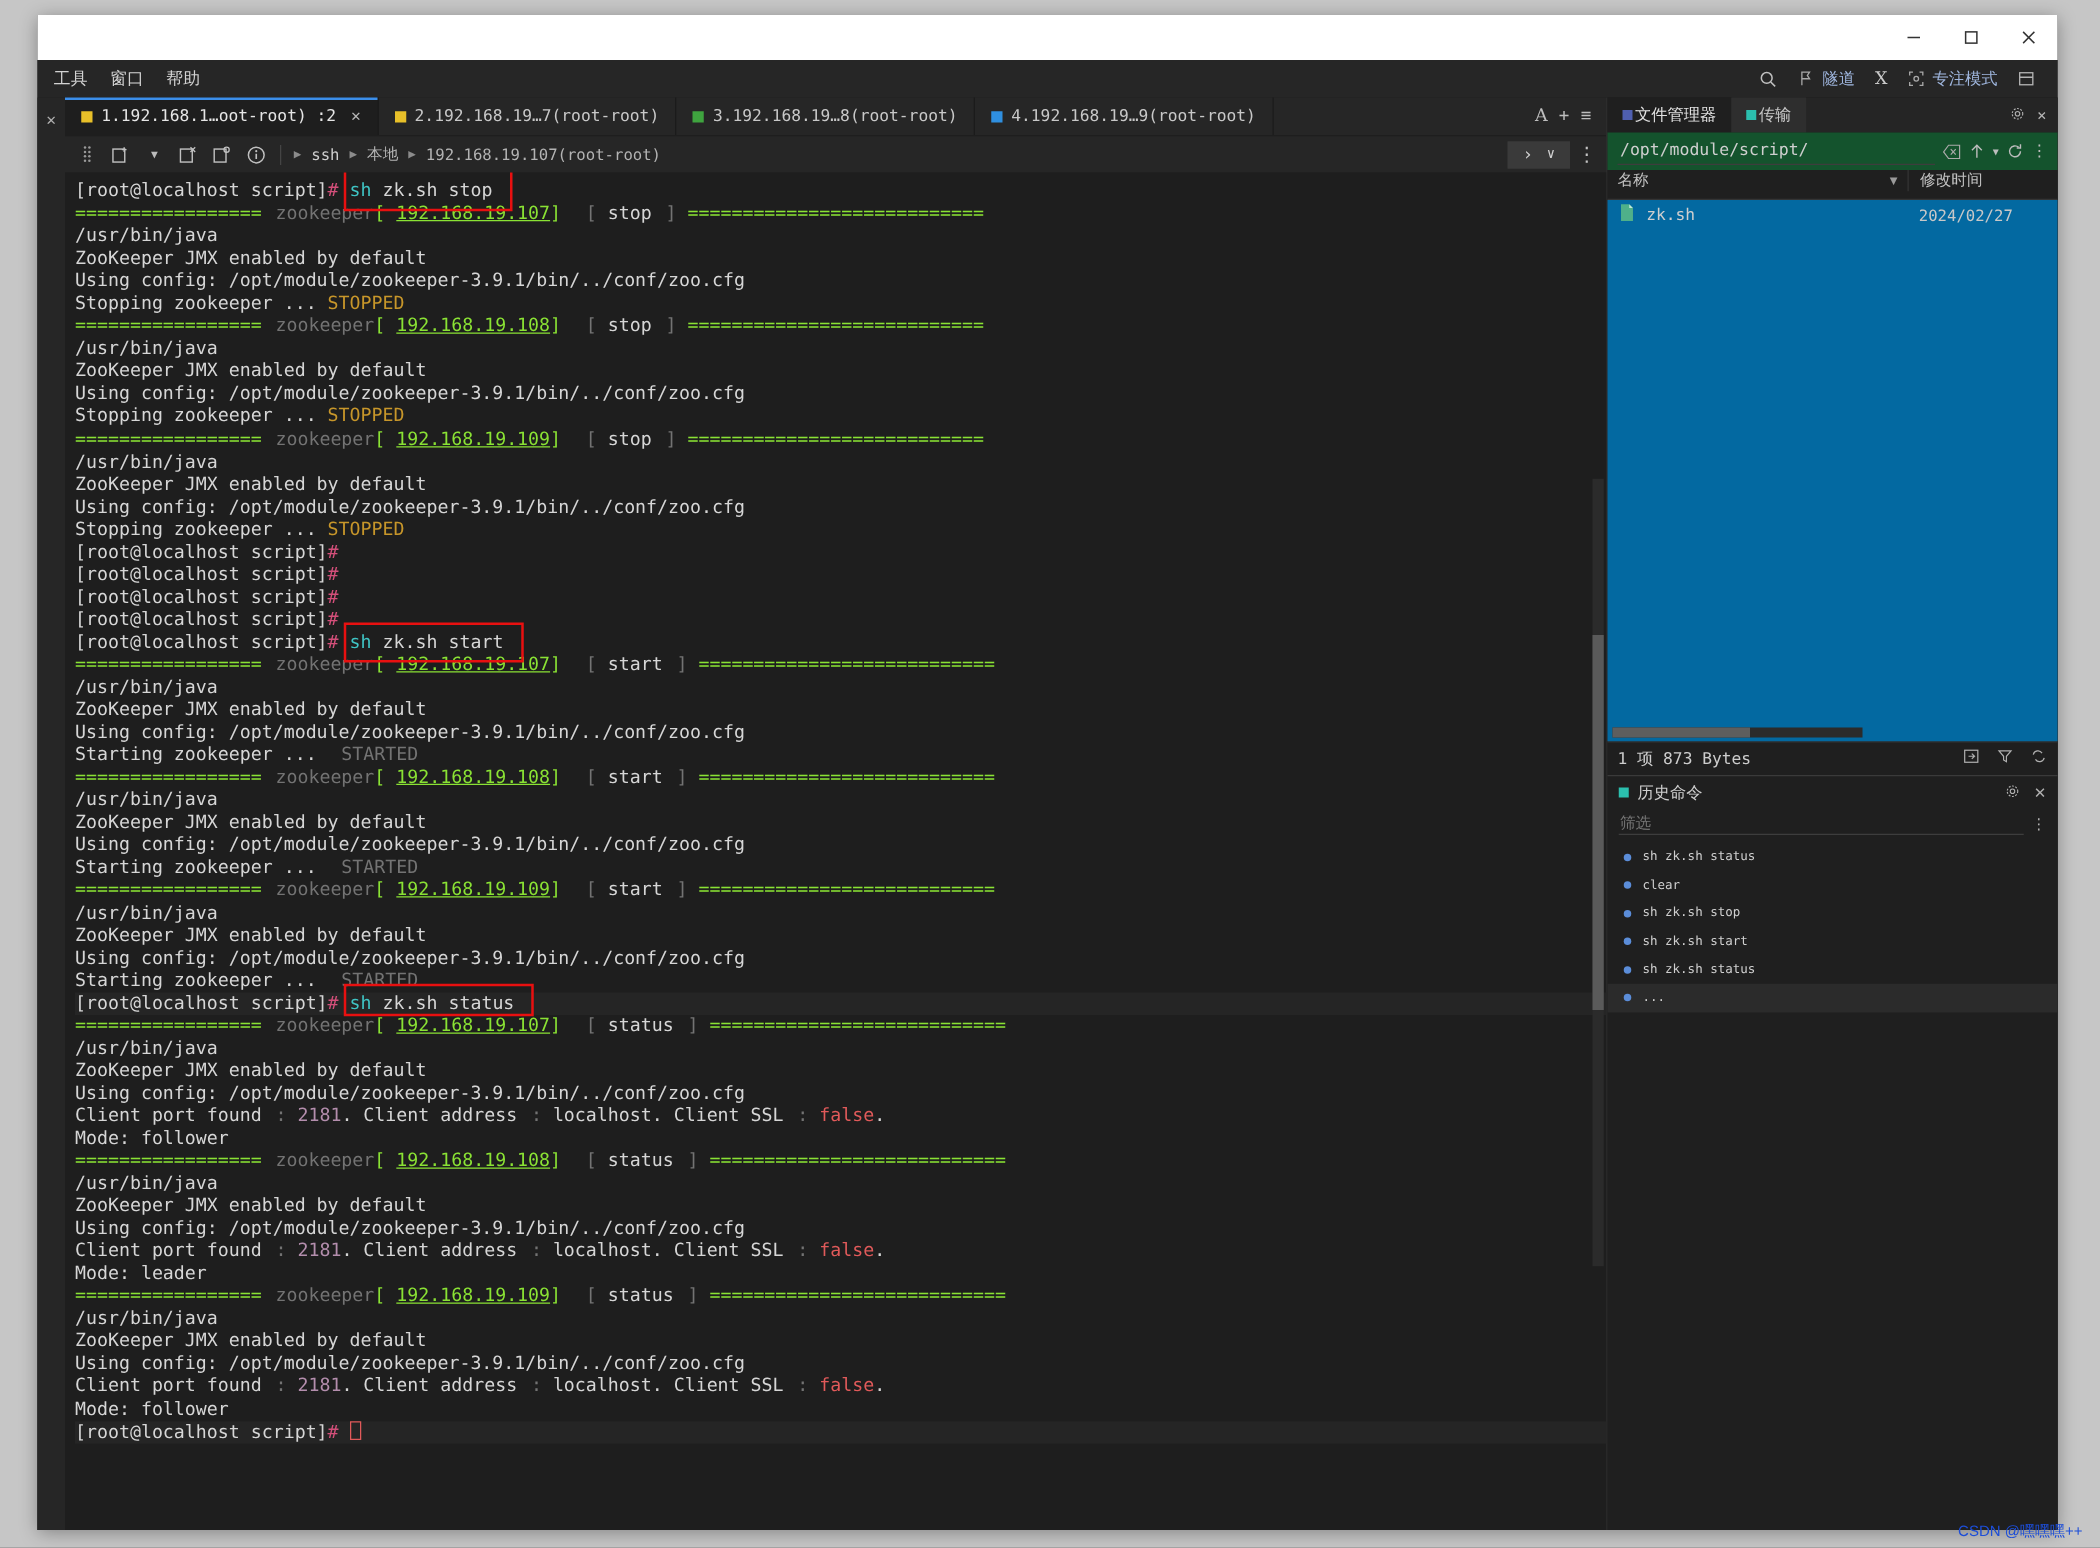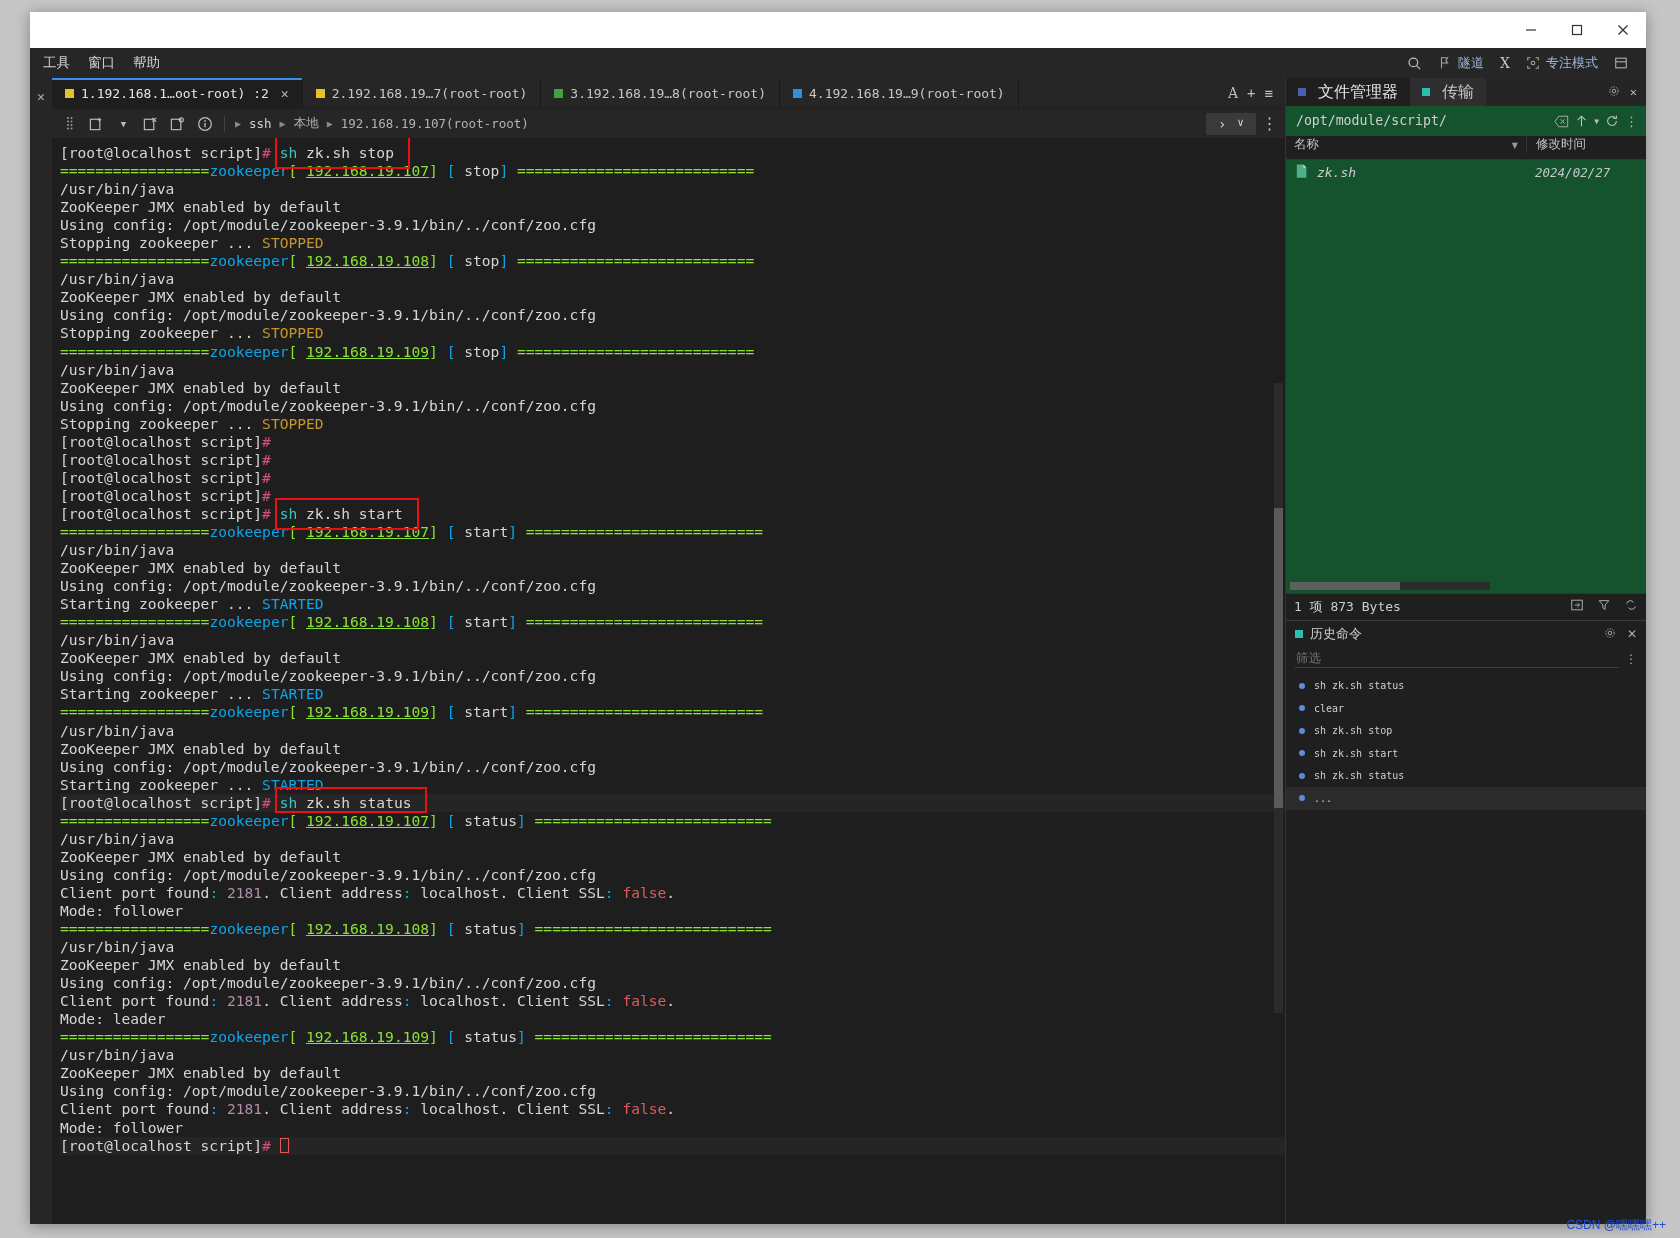--- a/index.html
+++ b/index.html
@@ -88,42 +88,42 @@
   
   .term-wrap { flex:1 1 auto; position: relative; background:#1e1e1e; min-height:0; overflow:hidden; }
   .term {
     position:absolute; inset:0; padding: 6px 0 0 8px;
     font-family: "DejaVu Sans Mono", "Liberation Mono", monospace;
     font-size: 14.6px; line-height: 18.05px; color:#d6d6d6;
     white-space: pre; overflow: hidden;
   }
   .term .l { display:block; height:18.05px; }
   .gr2 { color:#8ae234; }
-  .wh { color:#0ea5e9; }
+  .wh { color:#737373;margin-left:11px; }
   .or { color:#c7962a; }
   .cy { color:#3fc4c4; }
   .rd { color:#e05a5a; }
   .pk { color:#d44f7a; }
   .pu { color:#b48ead; }
   .hl-row { background:#252525; }
   .cursor { display:inline-block; width:9px; height:15px; border:1px solid #e05a5a; vertical-align:-2px; }
 
   .redbox {
     position:absolute; border:2.5px solid #e81010; pointer-events:none;
   }
 
   
   .tscroll { position:absolute; right:2px; width:9px; background:#2b2b2b; border-radius:0; }
   .tscroll i { display:block; background:#5a5a5a; width:9px; }
 
   
   .rp-tabs { height: 28px; display:flex; align-items:stretch; background:#252525; flex:0 0 28px;}
   .rp-tab {
-    display:flex; align-items:center; gap:12px; padding: 0 12px;
-    font-family:Liberation Sans, sans-serif; font-size:16px; color:#c6c6c6;
+    display:flex; align-items:center; gap:2px; padding: 0 12px;
+    font-family:Liberation Sans, sans-serif; font-size:13px; color:#c6c6c6;
   }
   .rp-tab.active { background:#1f1f1f; color:#e2e2e2; }
   .rp-tab.sel { background:#2e2e2e; }
   .rp-tab .dot { width:8px; height:8px; }
   .rp-tabs-right { margin-left:auto; display:flex; align-items:center; gap:10px; padding-right:9px; color:#b6b6b6; font-size:12px; }
 
   .rp-path {
     height: 30px; display:flex; align-items:center; gap:6px; padding: 0 8px;
     background:#14532d; flex:0 0 30px;
   }
@@ -136,21 +136,21 @@
 
   .rp-head {
     height:24px; display:flex; align-items:flex-start; background:#1f1f1f;
     border-bottom:1px solid #343434; flex:0 0 24px;
     font-family:"DejaVu Sans", sans-serif; font-size:12.5px; color:#c2c2c2;
   }
   .rp-head .c1 { flex:1 1 auto; padding-left:8px; position:relative; }
   .rp-head .c1 .caret { position:absolute; right:8px; top:50%; transform:translateY(-50%); font-size:8px; color:#9a9a9a;}
   .rp-head .c2 { width:120px; padding-left:9px; border-left:1px solid #343434; }
 
-  .rp-files { flex:1 1 auto; background:#14532d; position:relative; overflow:hidden; min-height:0;font-style:italic;}
+  .rp-files { flex:1 1 auto; background:#0369a1; position:relative; overflow:hidden; min-height:0;}
   .frow { display:flex; align-items:center; height:24px; font-size:13px; color:#cfcfcf;
           font-family:"DejaVu Sans Mono", monospace; }
   .frow .fn { flex:1 1 auto; display:flex; align-items:center; gap:8px; padding-left:8px; }
   .frow .fd { width:120px; padding-left:9px; color:#c8c8c8; font-size:12.5px; }
 
   .hscroll { position:absolute; left:4px; bottom:3px; height:8px; width:200px; background:#2b2b2b; }
   .hscroll i { display:block; height:8px; width:110px; background:#5e5e5e; }
 
   .rp-status {
     height:27px; display:flex; align-items:center; padding:0 8px; gap:6px;

